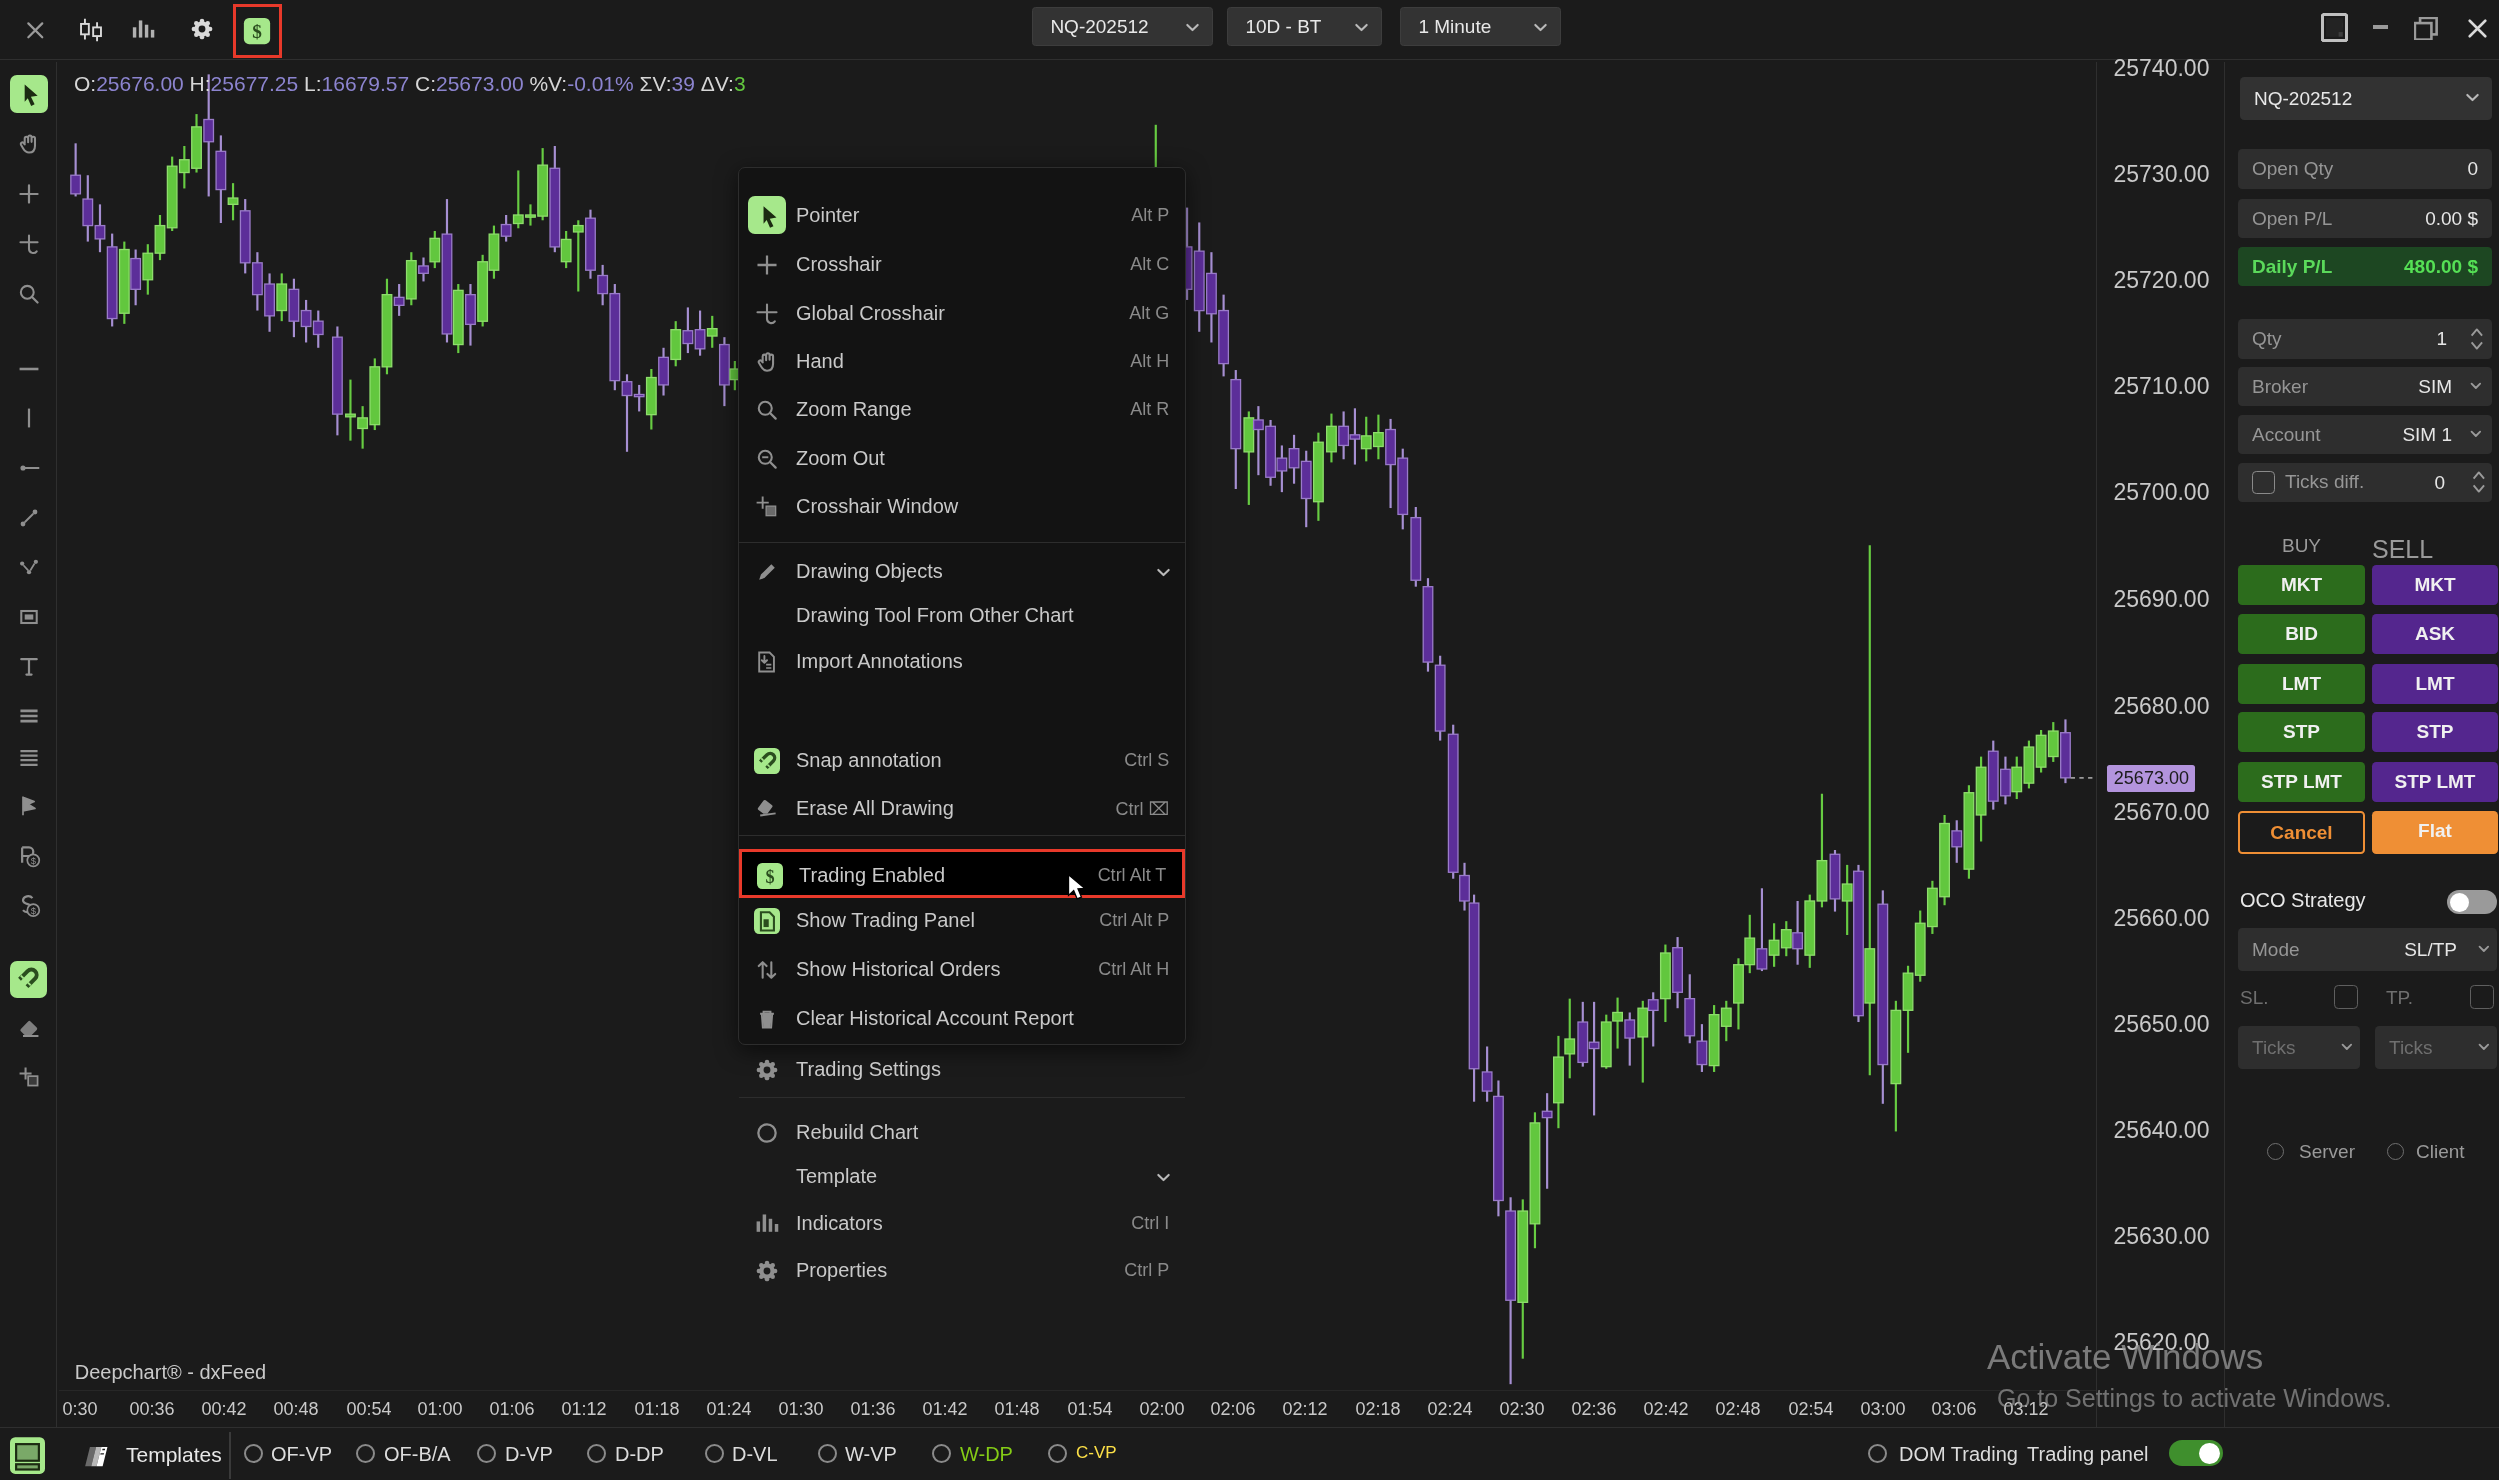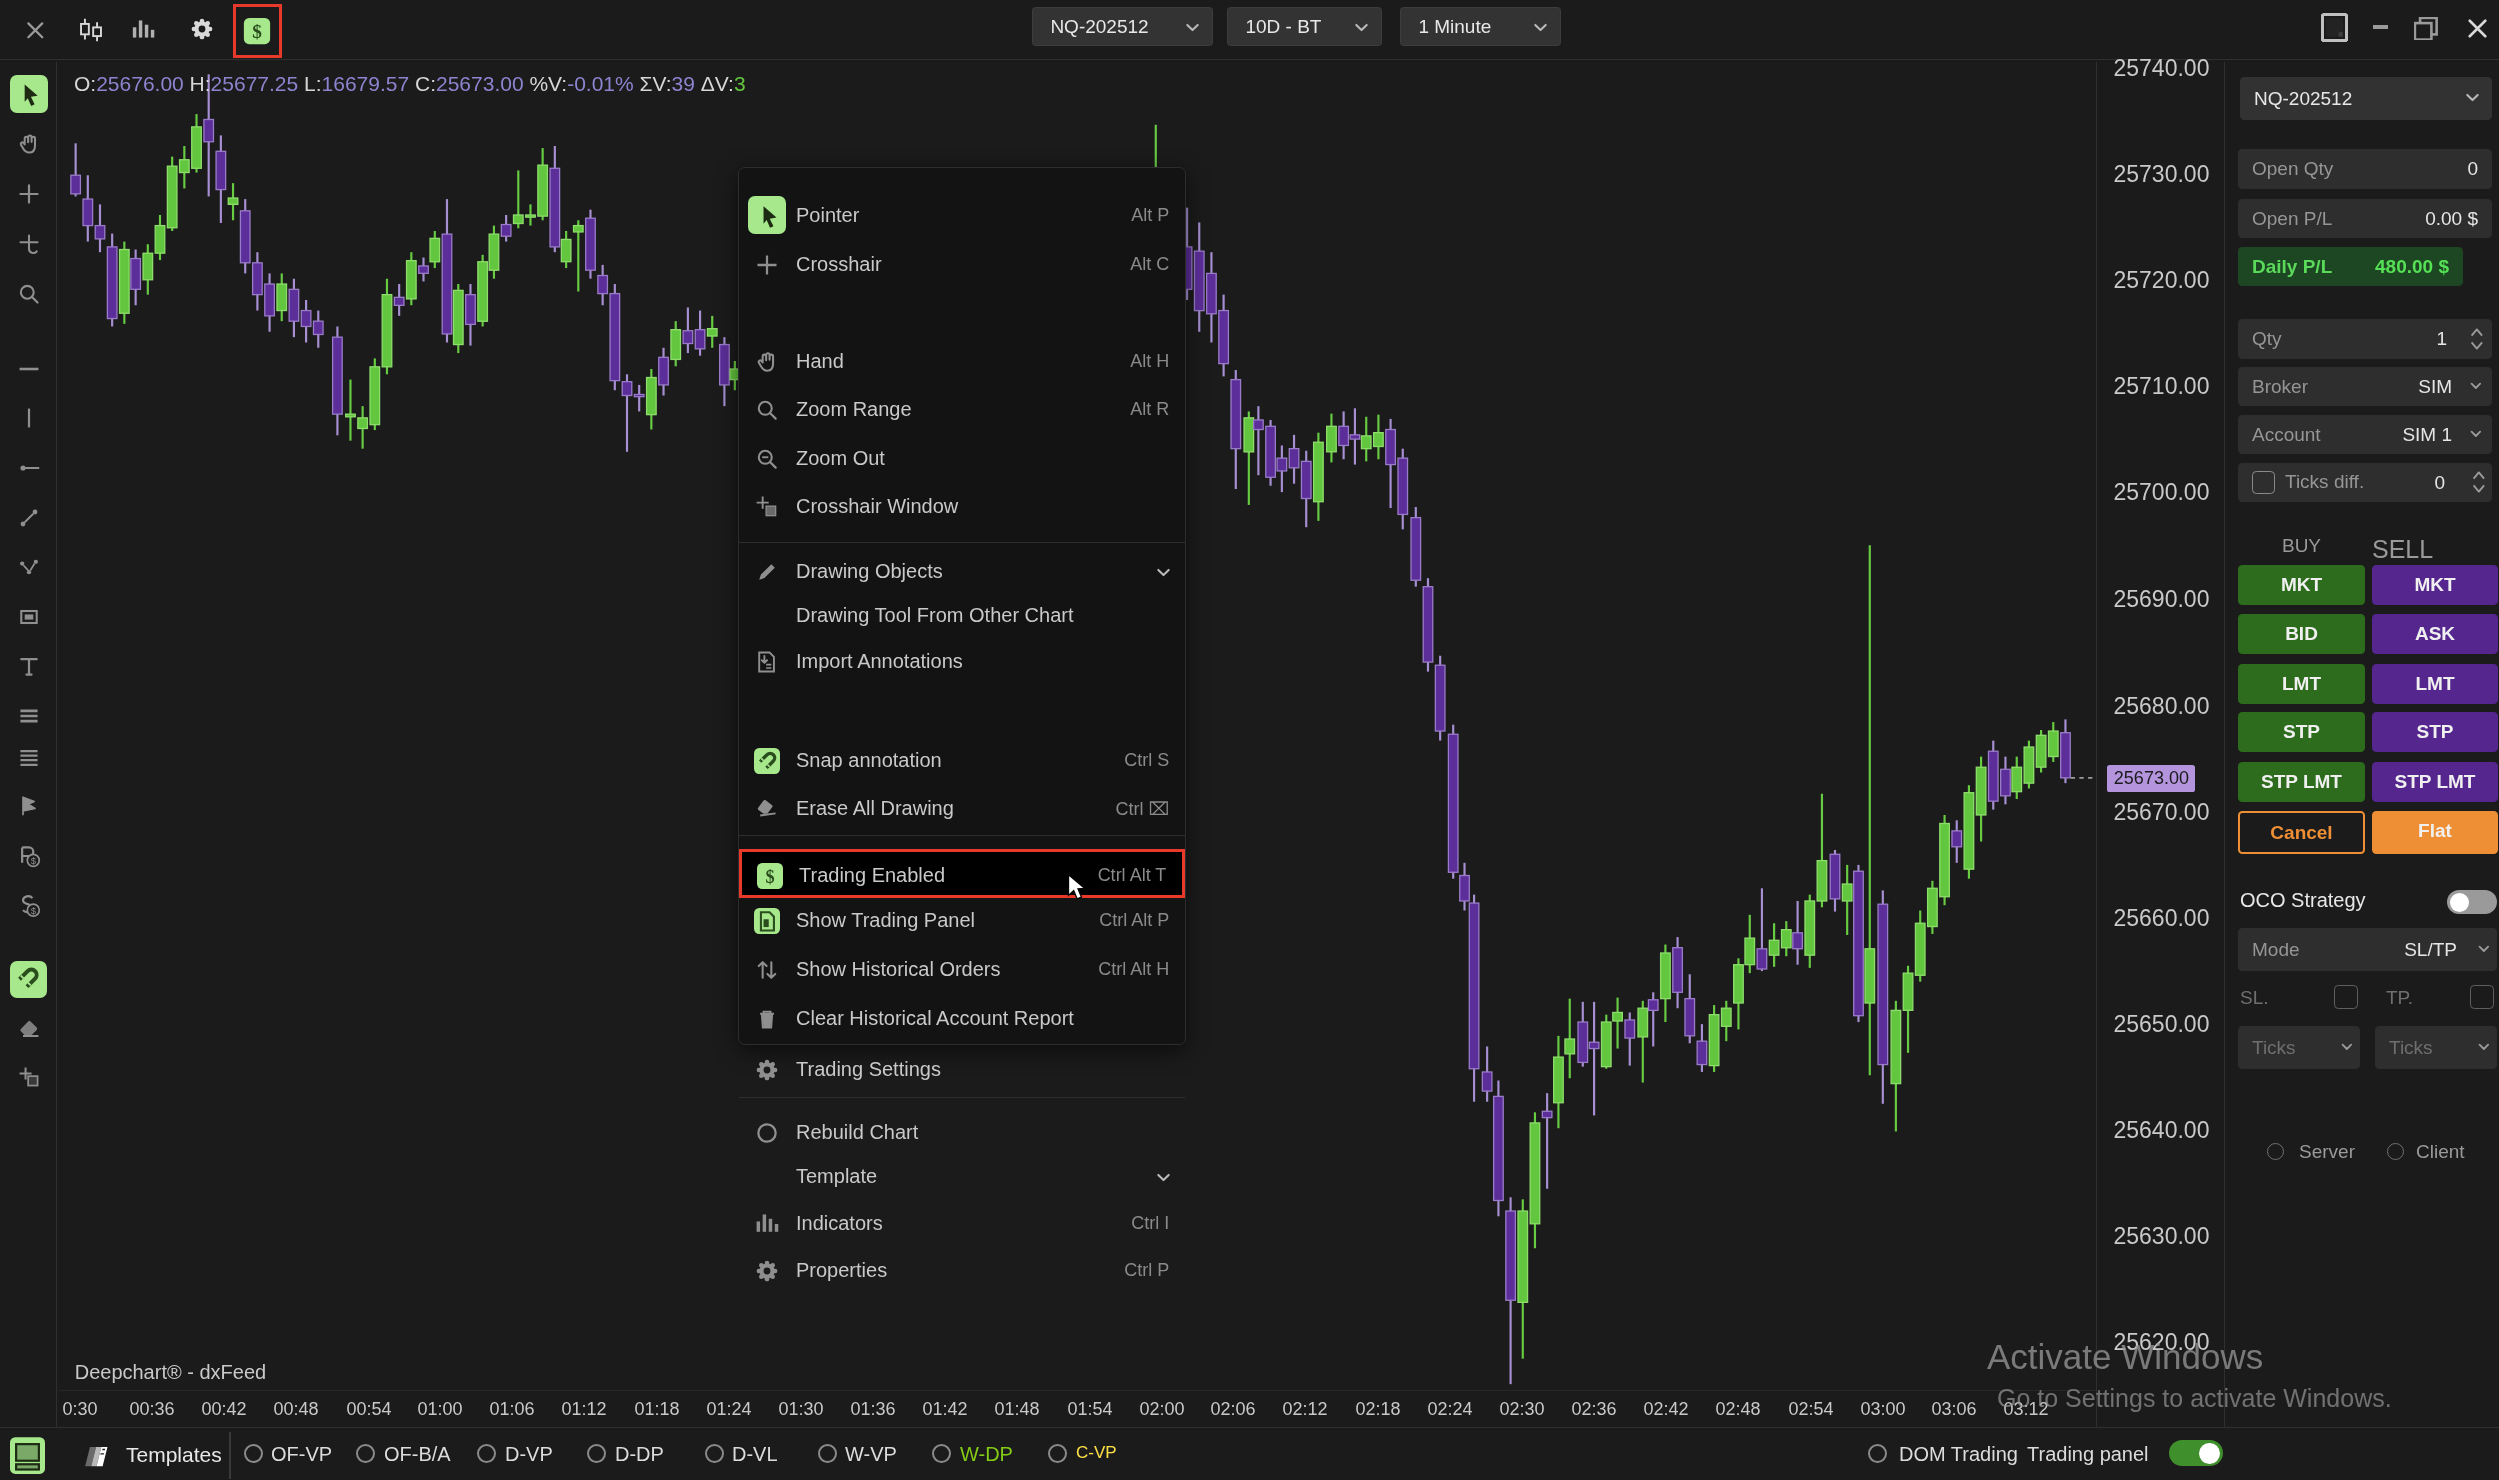--- a/index.html
+++ b/index.html
@@ -532,21 +532,21 @@
         </svg></span>
     </div>
 <div class="prow" style="left:2238px;top:149px;width:254px;height:40px">
       <span class="plab">Open Qty</span>
       <span class="pval">0</span>
     </div>
 <div class="prow" style="left:2238px;top:199px;width:254px;height:39px">
       <span class="plab">Open P/L</span>
       <span class="pval">0.00 $</span>
     </div>
-<div class="prow" style="left:2238px;top:247px;width:225px;height:39px;background:#1d4722">
+<div class="prow" style="left:2238px;top:247px;width:254px;height:39px;background:#1d4722">
       <span style="color:#5bd95b;font-weight:bold;font-size:19px">Daily P/L</span>
       <span style="color:#55e055;font-weight:bold;font-size:19px">480.00 $</span>
     </div>
 <div class="prow" style="left:2238px;top:319px;width:254px;height:40px">
       <span class="plab">Qty</span>
       <span class="pval"><span style="margin-right:31px">1</span></span>
       <span style="position:absolute;right:7px;top:5.2px"><svg width="15.7" height="30" viewBox="0 0 18 34">
           <path d="M3 13 L9 6 L15 13" fill="none" stroke="#9a9a9a" stroke-width="2.2" stroke-linejoin="round"></path>
           <path d="M3 21 L9 28 L15 21" fill="none" stroke="#9a9a9a" stroke-width="2.2" stroke-linejoin="round"></path>
         </svg></span>
@@ -671,20 +671,29 @@
 </div>
 <div class="mrow" style="top:73px;">
 <div class="micon">
           <svg width="26" height="26" viewBox="0 0 30 30">
             <path d="M15 4 V26 M4 15 H26" stroke="#8f8f8f" stroke-width="2.6"></path>
           </svg>
         </div>
 <div class="mlabel" style="left:57px">Crosshair</div>
 <div class="mshort">Alt C</div>
 </div>
+<div class="mrow" style="top:122px;">
+<div class="micon">
+          <svg width="26" height="26" viewBox="0 0 30 30">
+            <path d="M15 4 V21 a5 5 0 0 0 9 2.5 M4 13 H26" stroke="#8f8f8f" stroke-width="2.4" fill="none" stroke-linecap="round"></path>
+          </svg>
+        </div>
+<div class="mlabel" style="left:57px">Global Crosshair</div>
+<div class="mshort">Alt G</div>
+</div>
 <div class="mrow" style="top:170px;">
 <div class="micon">
           <svg width="26" height="26" viewBox="0 0 30 30">
             <g transform="translate(1,1)">
               <path d="M9 13 V7.5 a2 2 0 0 1 4 0 V12 M13 11 V6 a2 2 0 0 1 4 0 v5 M17 11.5 V7.5 a2 2 0 0 1 4 0 V16 c0 5-2.5 8-7 8 -3.5 0-5-1.5-7-5 l-2.5-4.5 a1.8 1.8 0 0 1 3-1.8 L9 14.5" fill="none" stroke="#8f8f8f" stroke-width="2.4" stroke-linecap="round" stroke-linejoin="round"></path>
             </g>
           </svg>
         </div>
 <div class="mlabel" style="left:57px">Hand</div>
 <div class="mshort">Alt H</div>

